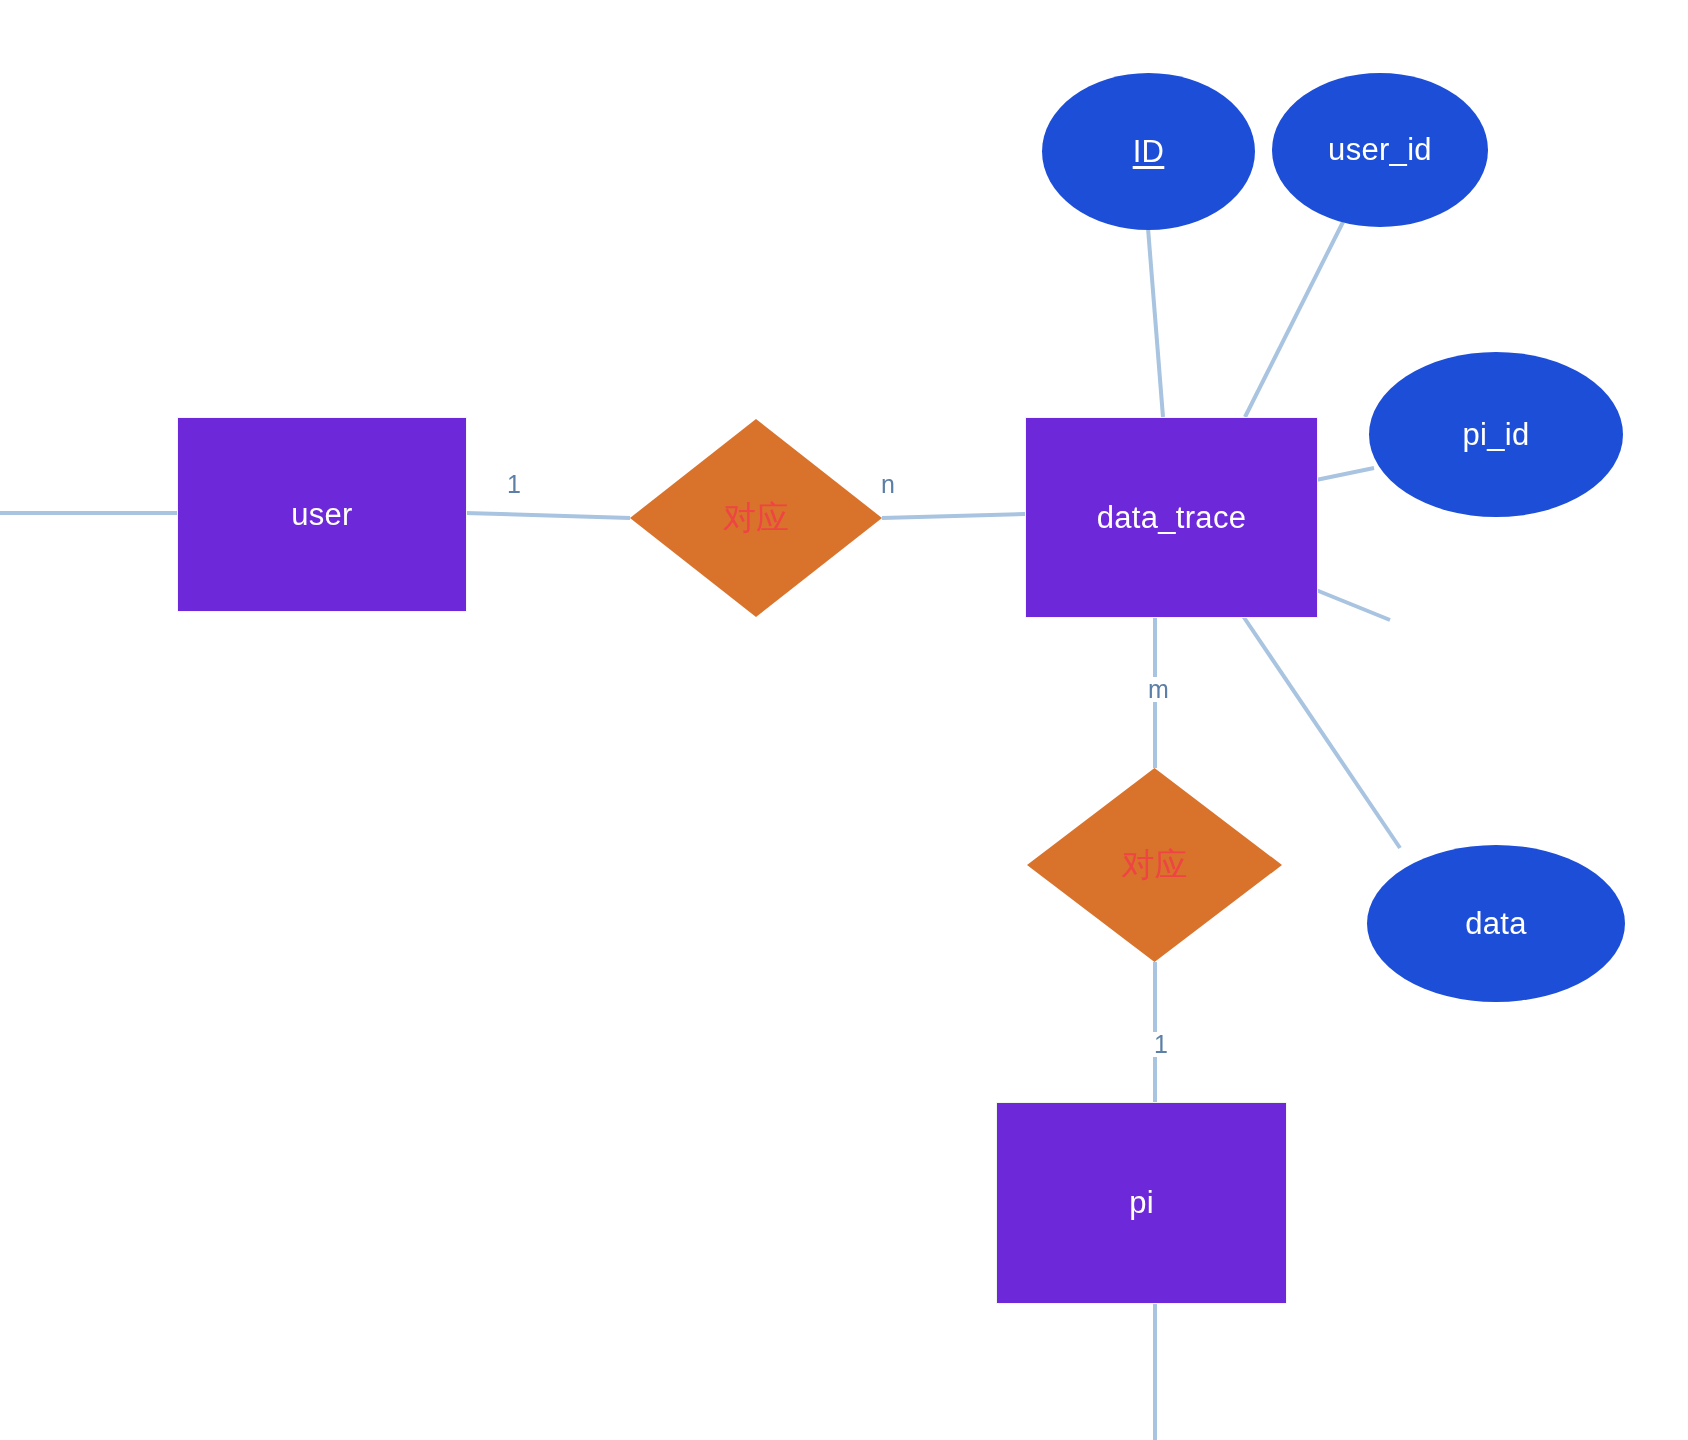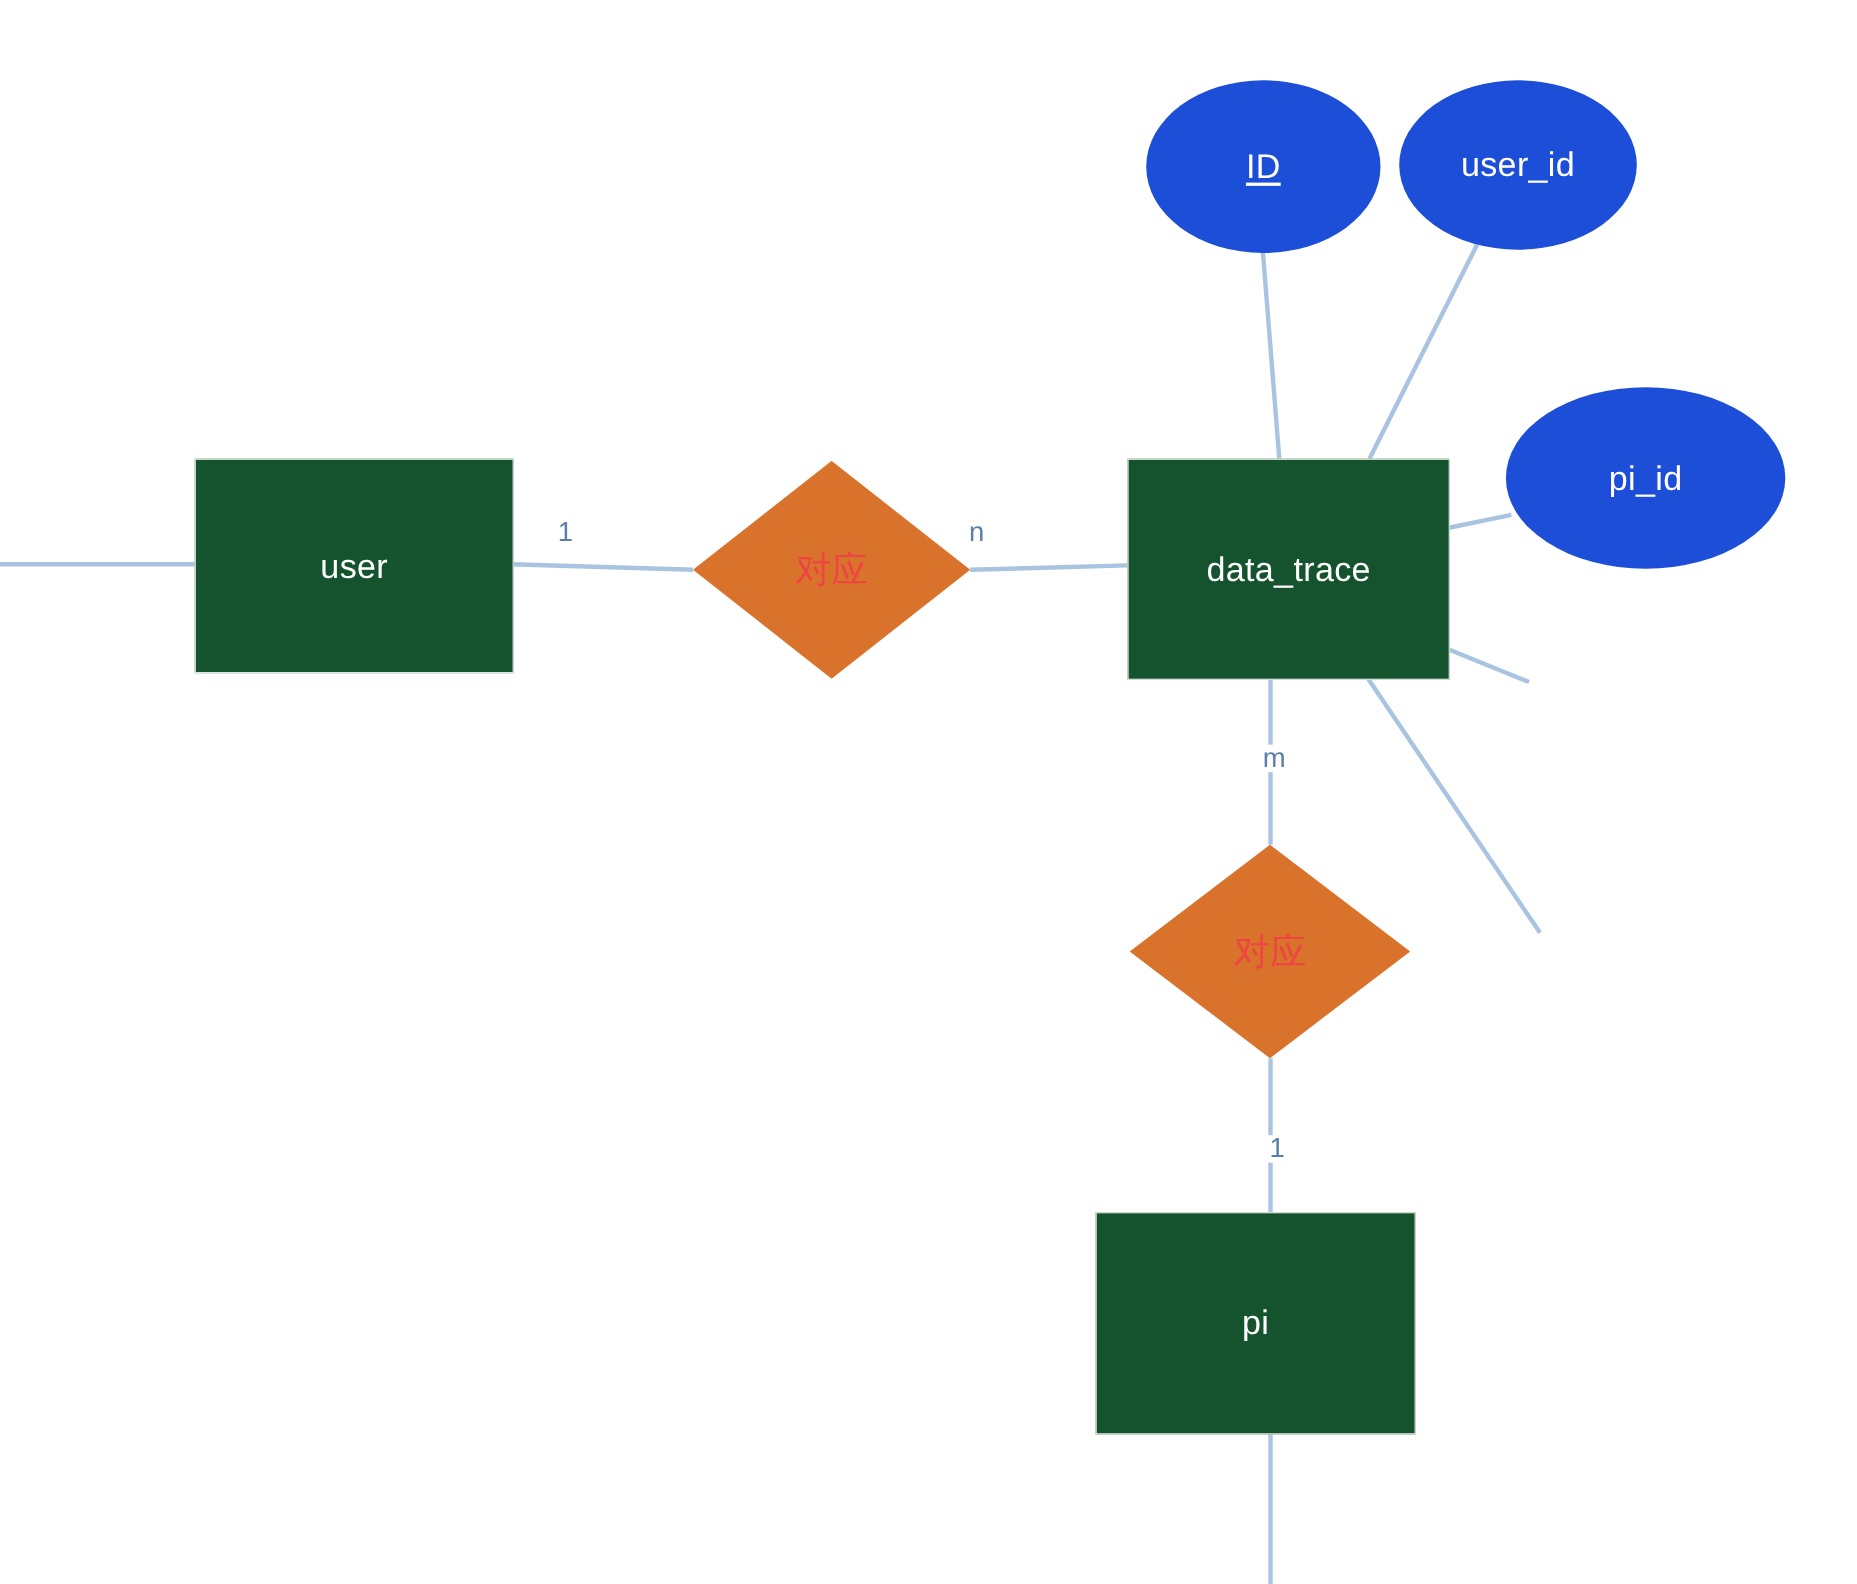--- a/index.html
+++ b/index.html
@@ -27,21 +27,21 @@
   .node {
     position: absolute;
     display: flex;
     align-items: center;
     justify-content: center;
     color: #ffffff;
     text-align: center;
     z-index: 2;
   }
   .entity {
-    background: #14532d;
+    background: #6d28d9;
     border: 1px solid #f2f7ee;
     font-size: 31px;
     letter-spacing: 0.3px;
   }
   .attribute {
     background: #1d4ed8;
     border-radius: 50%;
     font-size: 31px;
     letter-spacing: 0.3px;
   }
@@ -126,20 +126,23 @@
 
   <div class="node attribute" style="left:1369px; top:352px; width:254px; height:165px;">
     <span>pi_id</span>
   </div>
 
   <div class="node attribute" style="left:1272px; top:73px; width:216px; height:154px;">
     <span>user_id</span>
   </div>
 
 
+  <div class="node attribute" style="left:1367px; top:845px; width:258px; height:157px;">
+    <span>data</span>
+  </div>
 
   <div class="card-label" style="left:503px; top:472px;">1</div>
 
   <div class="card-label" style="left:877px; top:472px;">n</div>
 
   <div class="card-label" style="left:1144px; top:677px;">m</div>
 
   <div class="card-label" style="left:1150px; top:1032px;">1</div>
 
 </div>

